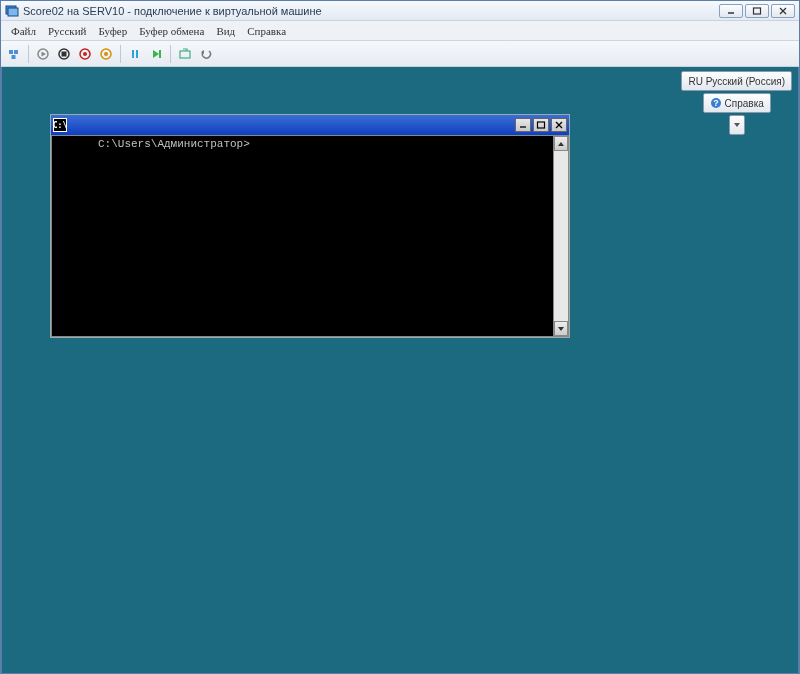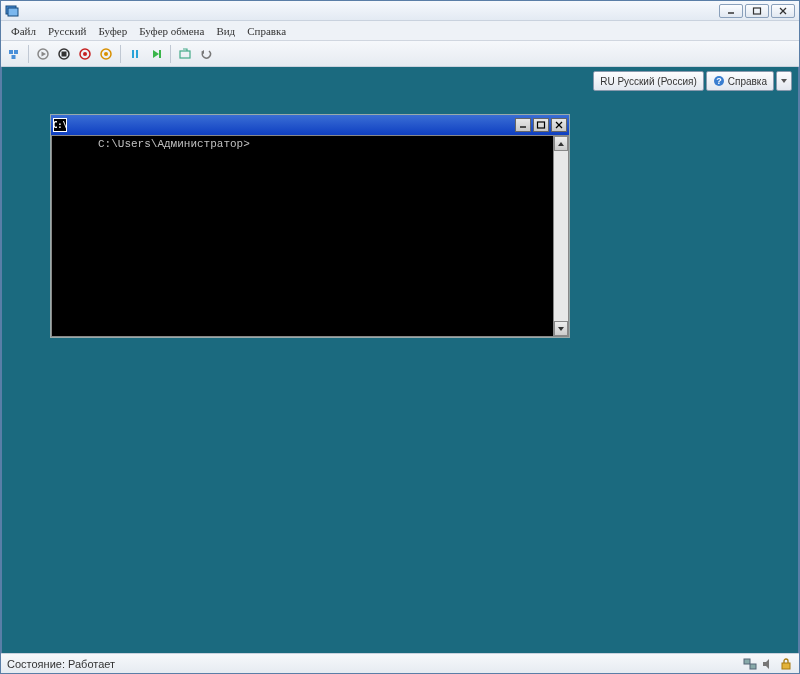--- a/index.html
+++ b/index.html
@@ -21,21 +21,21 @@
 
 
 .toolbar { height: 26px; display: flex; align-items: center; background: linear-gradient(#f6f8fb,#e6ebf1); padding: 0 4px; border-bottom: 1px solid #c9d2de; gap: 3px; }
 .tbtn { width: 18px; height: 18px; display: flex; align-items: center; justify-content: center; cursor: pointer; border-radius: 2px; }
 .tsep { width: 1px; height: 18px; background: #c0c8d3; margin: 0 2px; }
 
 
 .content { flex: 1; background: #1b6a7f; position: relative; border-left: 1px solid #5a7ea7; border-right: 1px solid #5a7ea7; overflow: hidden; }
 
 
-.lang-bar { position: absolute; top: 4px; right: 6px; display: flex; align-items: center; gap: 2px; }
+.lang-bar { position: absolute; top: 4px; right: 6px; display: flex; align-items: center; gap: 2px; flex-direction: column; }
 .lang-btn, .help-btn, .drop-btn { height: 20px; border: 1px solid #8899ad; background: linear-gradient(#fdfdfe,#e3e8ef); font-size: 10px; color: #333; display: flex; align-items: center; padding: 0 6px; cursor: pointer; border-radius: 2px; }
 .help-btn svg { margin-right: 3px; }
 .drop-btn { padding: 0 3px; }
 
 
 .cmd-window { position: absolute; top: 47px; left: 48px; width: 520px; border: 1px solid #9aa; background: #d4d0c8; }
 .cmd-title { height: 20px; background: linear-gradient(#3a6ed5,#0f3fc1); display: flex; align-items: center; padding: 0 2px; color: #fff; font-size: 11px; font-weight: bold; }
 .cmd-title .cmd-icon { width: 14px; height: 14px; background: #000; border: 1px solid #fff; margin-right: 4px; font-size: 8px; color: #fff; display: flex; align-items: center; justify-content: center; font-family: monospace; }
 .cmd-title .spacer { flex: 1; }
 .cmd-wbtn { width: 16px; height: 14px; background: linear-gradient(#e8e8e8,#c8c8c8); border: 1px solid #666; margin-left: 2px; display: flex; align-items: center; justify-content: center; cursor: pointer; }
@@ -56,20 +56,21 @@
 
 <div class="outer-window">
 
   <div class="title-bar">
     <span class="app-icon">
       <svg width="14" height="14" viewBox="0 0 14 14">
           <rect x="1" y="2" width="10" height="8" fill="#4a8fd8" stroke="#15497a"></rect>
           <rect x="3" y="4" width="10" height="8" fill="#7ab7ee" stroke="#15497a"></rect>
         </svg>
     </span>
+    <span>Score02 на SERV10 - подключение к виртуальной машине</span>
     <span class="spacer"></span>
     <span class="win-btn">
         <svg width="10" height="8">
           <line x1="2" y1="6" x2="8" y2="6" stroke="#333" stroke-width="1.5"></line>
         </svg>
       </span>
     <span class="win-btn">
         <svg width="10" height="8">
           <rect x="1.5" y="1" width="7" height="6" fill="none" stroke="#333" stroke-width="1.2"></rect>
         </svg>
@@ -204,37 +205,14 @@
               <svg width="8" height="8">
                 <polygon points="1,2 7,2 4,6" fill="#333"></polygon>
               </svg>
             </div>
         </div>
       </div>
     </div>
 
   </div>
 
-  <div class="status-bar">
-    <span>Состояние: Работает</span>
-    <span class="spacer"></span>
-    <span class="status-icons">
-      <span class="status-icon">
-          <svg width="14" height="14">
-            <rect x="1" y="2" width="6" height="5" fill="#8aa" stroke="#567"></rect>
-            <rect x="7" y="7" width="6" height="5" fill="#8aa" stroke="#567"></rect>
-          </svg>
-        </span>
-      <span class="status-icon">
-          <svg width="14" height="14">
-            <polygon points="2,5 5,5 8,2 8,12 5,9 2,9" fill="#777"></polygon>
-          </svg>
-        </span>
-      <span class="status-icon">
-          <svg width="14" height="14">
-            <rect x="3" y="6" width="8" height="6" fill="#e3b33a" stroke="#a77a10"></rect>
-            <path d="M5 6 V4 a2 2 0 0 1 4 0 V6" fill="none" stroke="#a77a10" stroke-width="1.3"></path>
-          </svg>
-        </span>
-    </span>
-  </div>
 
 </div>
 
 </body></html>

